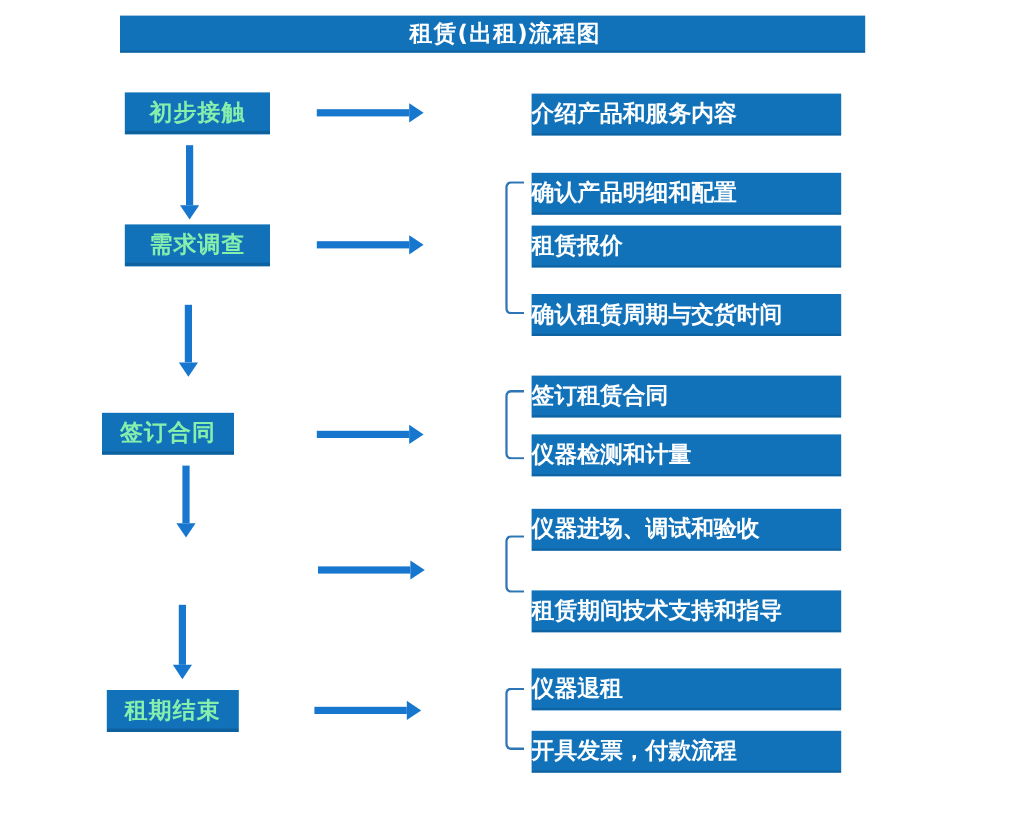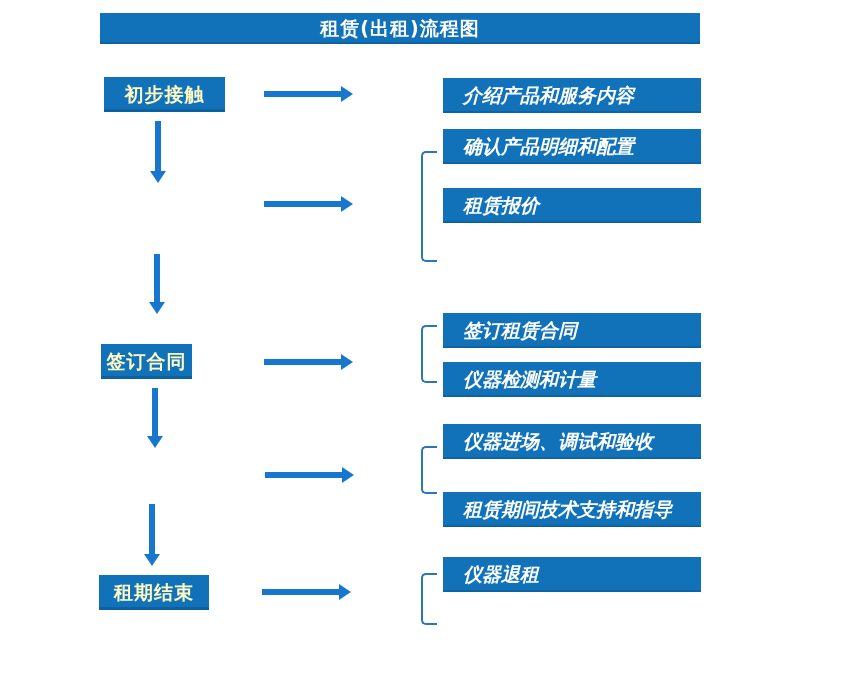--- a/index.html
+++ b/index.html
@@ -9,36 +9,36 @@
     background:#ffffff;
     font-family:"DejaVu Sans",sans-serif;
     overflow:hidden;
   }
   .title-bar{
     position:absolute;left:100px;top:13px;width:600px;height:31px;
     background:#1172BA;color:#ffffff;
     font-size:19px;font-weight:bold;letter-spacing:1px;
     text-align:center;line-height:31px;
     box-shadow:inset 0 -2px 0 rgba(0,0,0,0.12);
+    padding-left:21px;
   }
   .lbox{
     position:absolute;height:35px;
-    background:#1172BA;color:#fef9c3;
+    background:#1172BA;color:#86efac;
     font-size:19px;font-weight:bold;letter-spacing:1px;
     text-align:center;line-height:35px;
     box-shadow:inset 0 -3px 0 rgba(0,0,0,0.14);
   }
   .rbox{
     position:absolute;left:443px;width:258px;height:35px;
     background:#1172BA;color:#ffffff;
     font-size:19px;font-weight:bold;
-    line-height:35px;padding-left:20px;box-sizing:border-box;
+    line-height:35px;padding-left:0;box-sizing:border-box;
     white-space:nowrap;
     box-shadow:inset 0 -2px 0 rgba(0,0,0,0.12);
-    font-style:italic;
   }
   .harrow{
     position:absolute;height:6px;width:77px;background:#1777CE;
   }
   .harrow::after{
     content:"";position:absolute;left:100%;top:50%;transform:translateY(-50%);
     width:0;height:0;
     border-left:12px solid #1777CE;
     border-top:8px solid transparent;
     border-bottom:8px solid transparent;
@@ -63,41 +63,44 @@
   }
 </style>
 </head>
 <body>
 
 <div class="canvas">
 
   <div class="title-bar">租赁(出租)流程图</div>
 
   <div class="lbox" style="left:104px;top:77px;width:121px">初步接触</div>
-  <div class="lbox" style="left:101px;top:344px;width:91px">签订合同</div>
-  <div class="lbox" style="left:99px;top:575px;width:110px">租期结束</div>
+  <div class="lbox" style="left:104px;top:187px;width:121px">需求调查</div>
+  <div class="lbox" style="left:85px;top:344px;width:110px">签订合同</div>
+  <div class="lbox" style="left:89px;top:575px;width:110px">租期结束</div>
 
   <div class="varrow" style="left:155px;top:121px;height:50px"></div>
   <div class="varrow" style="left:154px;top:254px;height:48px"></div>
   <div class="varrow" style="left:152px;top:388px;height:48px"></div>
   <div class="varrow" style="left:149px;top:504px;height:50px"></div>
 
   <div class="harrow" style="left:264px;top:91px"></div>
   <div class="harrow" style="left:264px;top:201px"></div>
   <div class="harrow" style="left:264px;top:359px"></div>
   <div class="harrow" style="left:265px;top:472px"></div>
   <div class="harrow" style="left:262px;top:589px"></div>
 
   <div class="bracket" style="top:151px;height:111px"></div>
   <div class="bracket" style="top:325px;height:58px"></div>
   <div class="bracket" style="top:446px;height:48px"></div>
   <div class="bracket" style="top:573px;height:52px"></div>
 
   <div class="rbox" style="top:78px">介绍产品和服务内容</div>
-  <div class="rbox" style="top:129px">确认产品明细和配置</div>
+  <div class="rbox" style="top:144px">确认产品明细和配置</div>
   <div class="rbox" style="top:188px">租赁报价</div>
+  <div class="rbox" style="top:245px">确认租赁周期与交货时间</div>
   <div class="rbox" style="top:362px">仪器检测和计量</div>
   <div class="rbox" style="top:313px">签订租赁合同</div>
   <div class="rbox" style="top:492px">租赁期间技术支持和指导</div>
   <div class="rbox" style="top:424px">仪器进场、调试和验收</div>
   <div class="rbox" style="top:557px">仪器退租</div>
+  <div class="rbox" style="top:609px">开具发票，付款流程</div>
 
 </div>
 
 </body></html>

